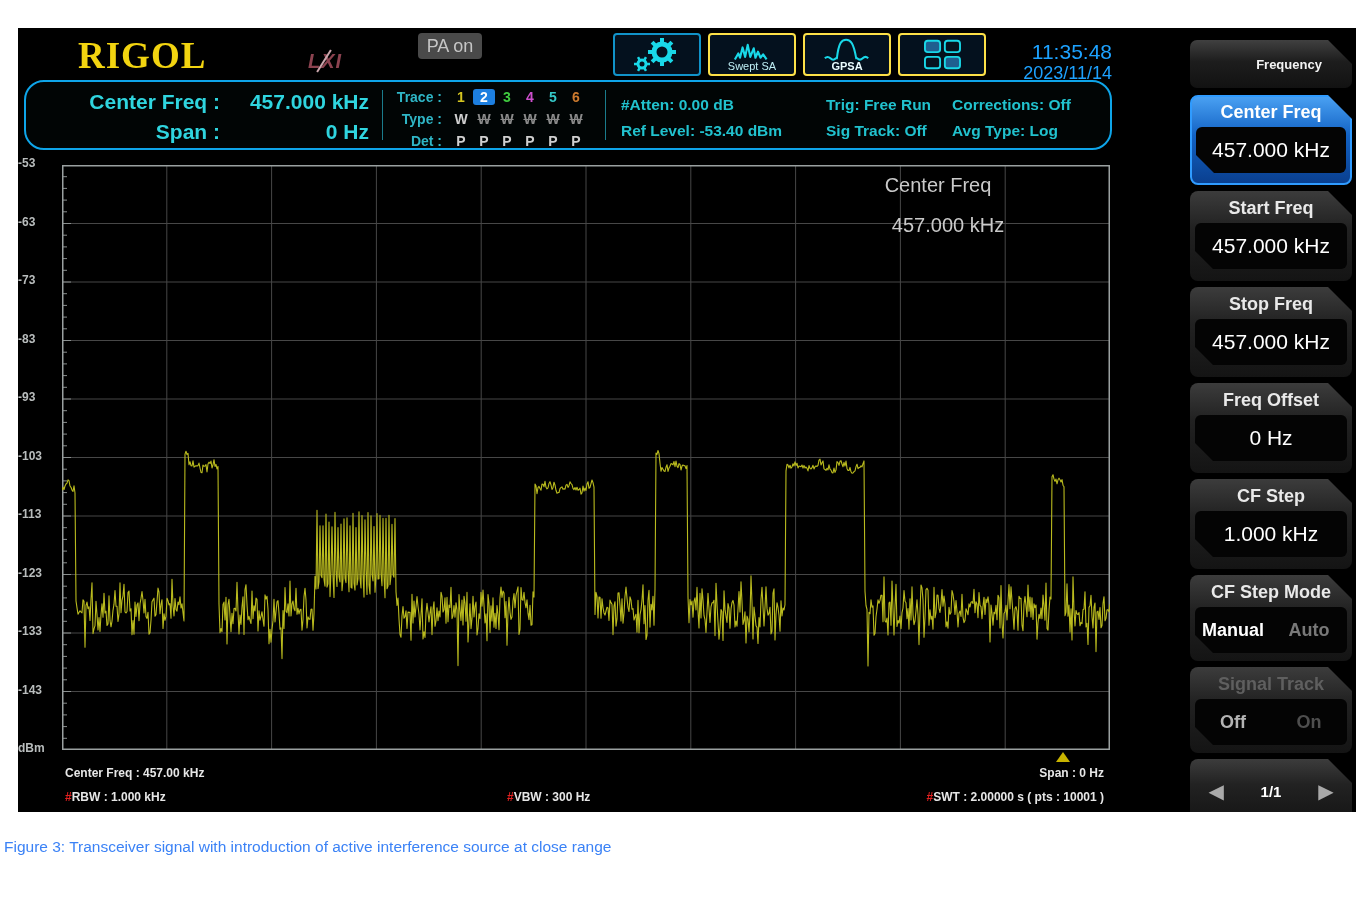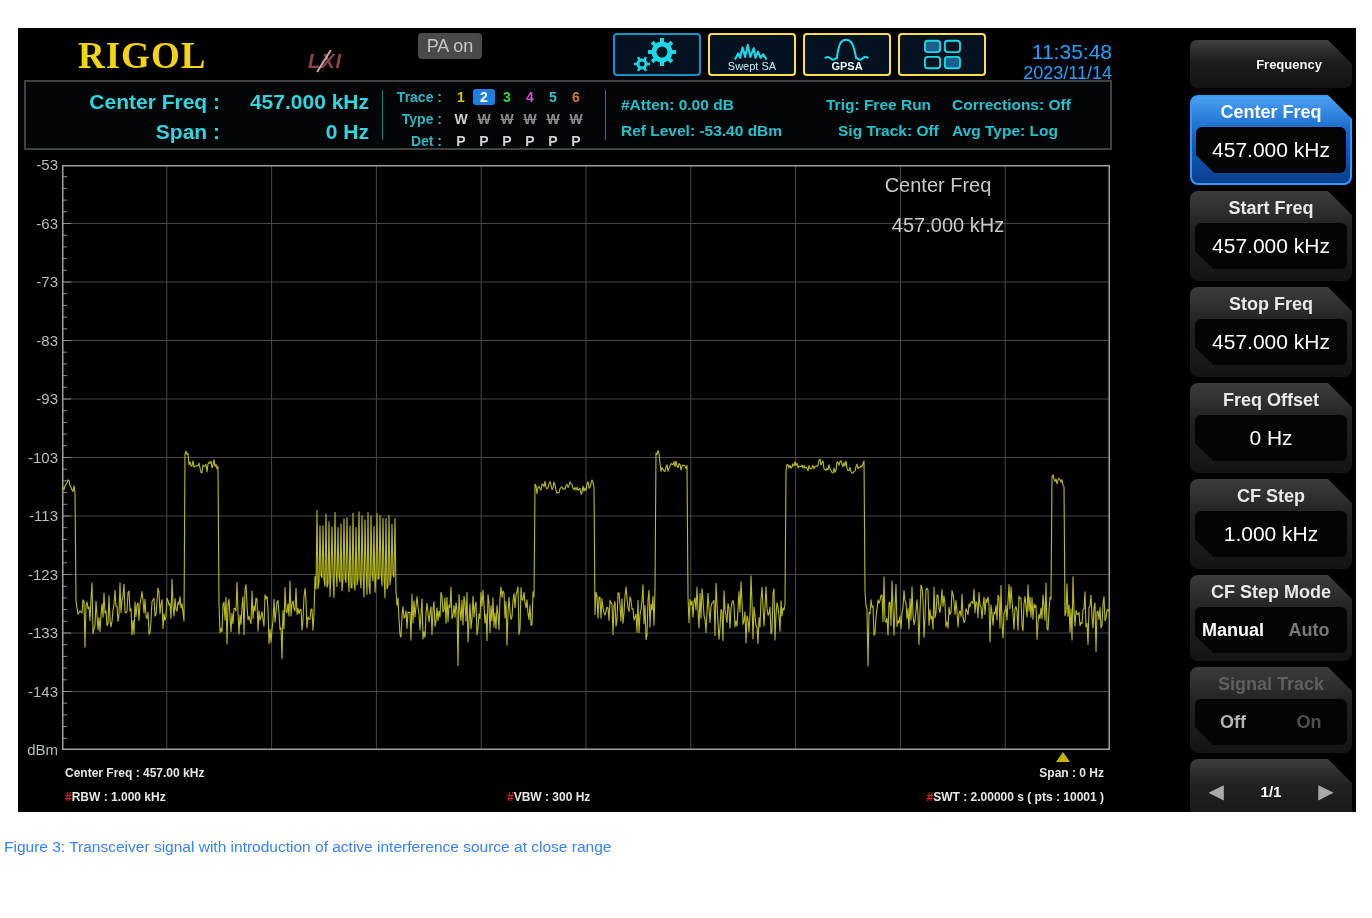--- a/index.html
+++ b/index.html
@@ -37,34 +37,34 @@
   .mode-btn.active { border-color:#1193c9; }
   .mode-btn .mlabel { font-size:11px; color:#bfeff5; line-height:11px; margin-top:-1px; }
   .mode-btn svg { display:block; }
   
   .clock { position:absolute; left:980px; top:12px; width:114px; text-align:right; color:#1da2ff; }
   .clock .time { font-size:21px; line-height:23px; }
   .clock .date { font-size:18px; line-height:21px; }
   
   .info-box {
     position:absolute; left:6px; top:52px; width:1088px; height:70px;
-    border:2px solid #404040; border-radius:0; background:#010505;
+    border:2px solid #0ea5e9; border-radius:20px; background:#010505;
   }
   .fi-label { position:absolute; left:14px; width:210px; text-align:right;
     font-size:21px; font-weight:bold; color:#2fd5df; }
   .fi-value { position:absolute; left:160px; width:183px; text-align:right;
     font-size:21px; font-weight:bold; color:#2fd5df; }
   .divider { position:absolute; top:8px; width:1px; height:50px; background:#1a7c8c; }
   .tr-label { position:absolute; width:60px; text-align:right; font-size:14px; color:#2fb6c6; font-weight:bold;}
   .tr-cell  { position:absolute; width:22px; text-align:center; font-size:14px; font-weight:bold; color:#cfcfcf; }
   .tr-cell.struck { text-decoration:line-through; color:#8a8a8a; }
   .tr-cell.sel { background:#1d7fe0; border-radius:3px; color:#fff; }
   .st-text { position:absolute; font-size:15.5px; font-weight:bold; color:#21c2ce; white-space:nowrap; }
   
-  .ylab { position:absolute; width:40px; text-align:right; font-size:15px; color:#b9bdbd; font-weight:normal;}
+  .ylab { position:absolute; width:40px; font-size:12px; color:#b9bdbd; font-weight:bold;}
   #plot-wrap { position:absolute; left:44px; top:137px; width:1048px; height:585px; }
   .plot-ann { position:absolute; width:240px; text-align:center; color:#c9c9c9; font-size:20px; }
   .marker-tri { position:absolute; width:0; height:0;
     border-left:7px solid transparent; border-right:7px solid transparent;
     border-bottom:10px solid #c8b400; }
   .foot { position:absolute; font-size:12px; color:#e6e6e6; white-space:nowrap; font-weight:bold;}
   .hash { color:#e02020; }
   
   .sidebar { position:absolute; left:1170px; top:0; width:166px; height:784px; }
   .cut-tr { clip-path:polygon(0 0, calc(100% - 24px) 0, 100% 24px, 100% 100%, 0 100%); }
@@ -213,21 +213,21 @@
     <div class="tr-cell" style="left:470px; top:51px;">P</div>
     <div class="tr-cell" style="left:493px; top:51px;">P</div>
     <div class="tr-cell" style="left:516px; top:51px;">P</div>
     <div class="tr-cell" style="left:539px; top:51px;">P</div>
 
     <div class="divider" style="left:579px;"></div>
 
     <div class="st-text" style="left:595px; top:14px;">#Atten: 0.00 dB</div>
     <div class="st-text" style="left:595px; top:40px;">Ref Level: -53.40 dBm</div>
     <div class="st-text" style="left:800px; top:14px;">Trig: Free Run</div>
-    <div class="st-text" style="left:800px; top:40px;margin-left:12px;">Sig Track: Off</div>
+    <div class="st-text" style="left:800px; top:40px;">Sig Track: Off</div>
     <div class="st-text" style="left:926px; top:14px;">Corrections: Off</div>
     <div class="st-text" style="left:926px; top:40px;">Avg Type: Log</div>
   </div>
 
   <div id="y-axis">
       <div class="ylab" style="left: 0px; top: 128px;">-53</div>
       <div class="ylab" style="left: 0px; top: 186.5px;">-63</div>
       <div class="ylab" style="left: 0px; top: 245px;">-73</div>
       <div class="ylab" style="left: 0px; top: 303.5px;">-83</div>
       <div class="ylab" style="left: 0px; top: 362px;">-93</div>

